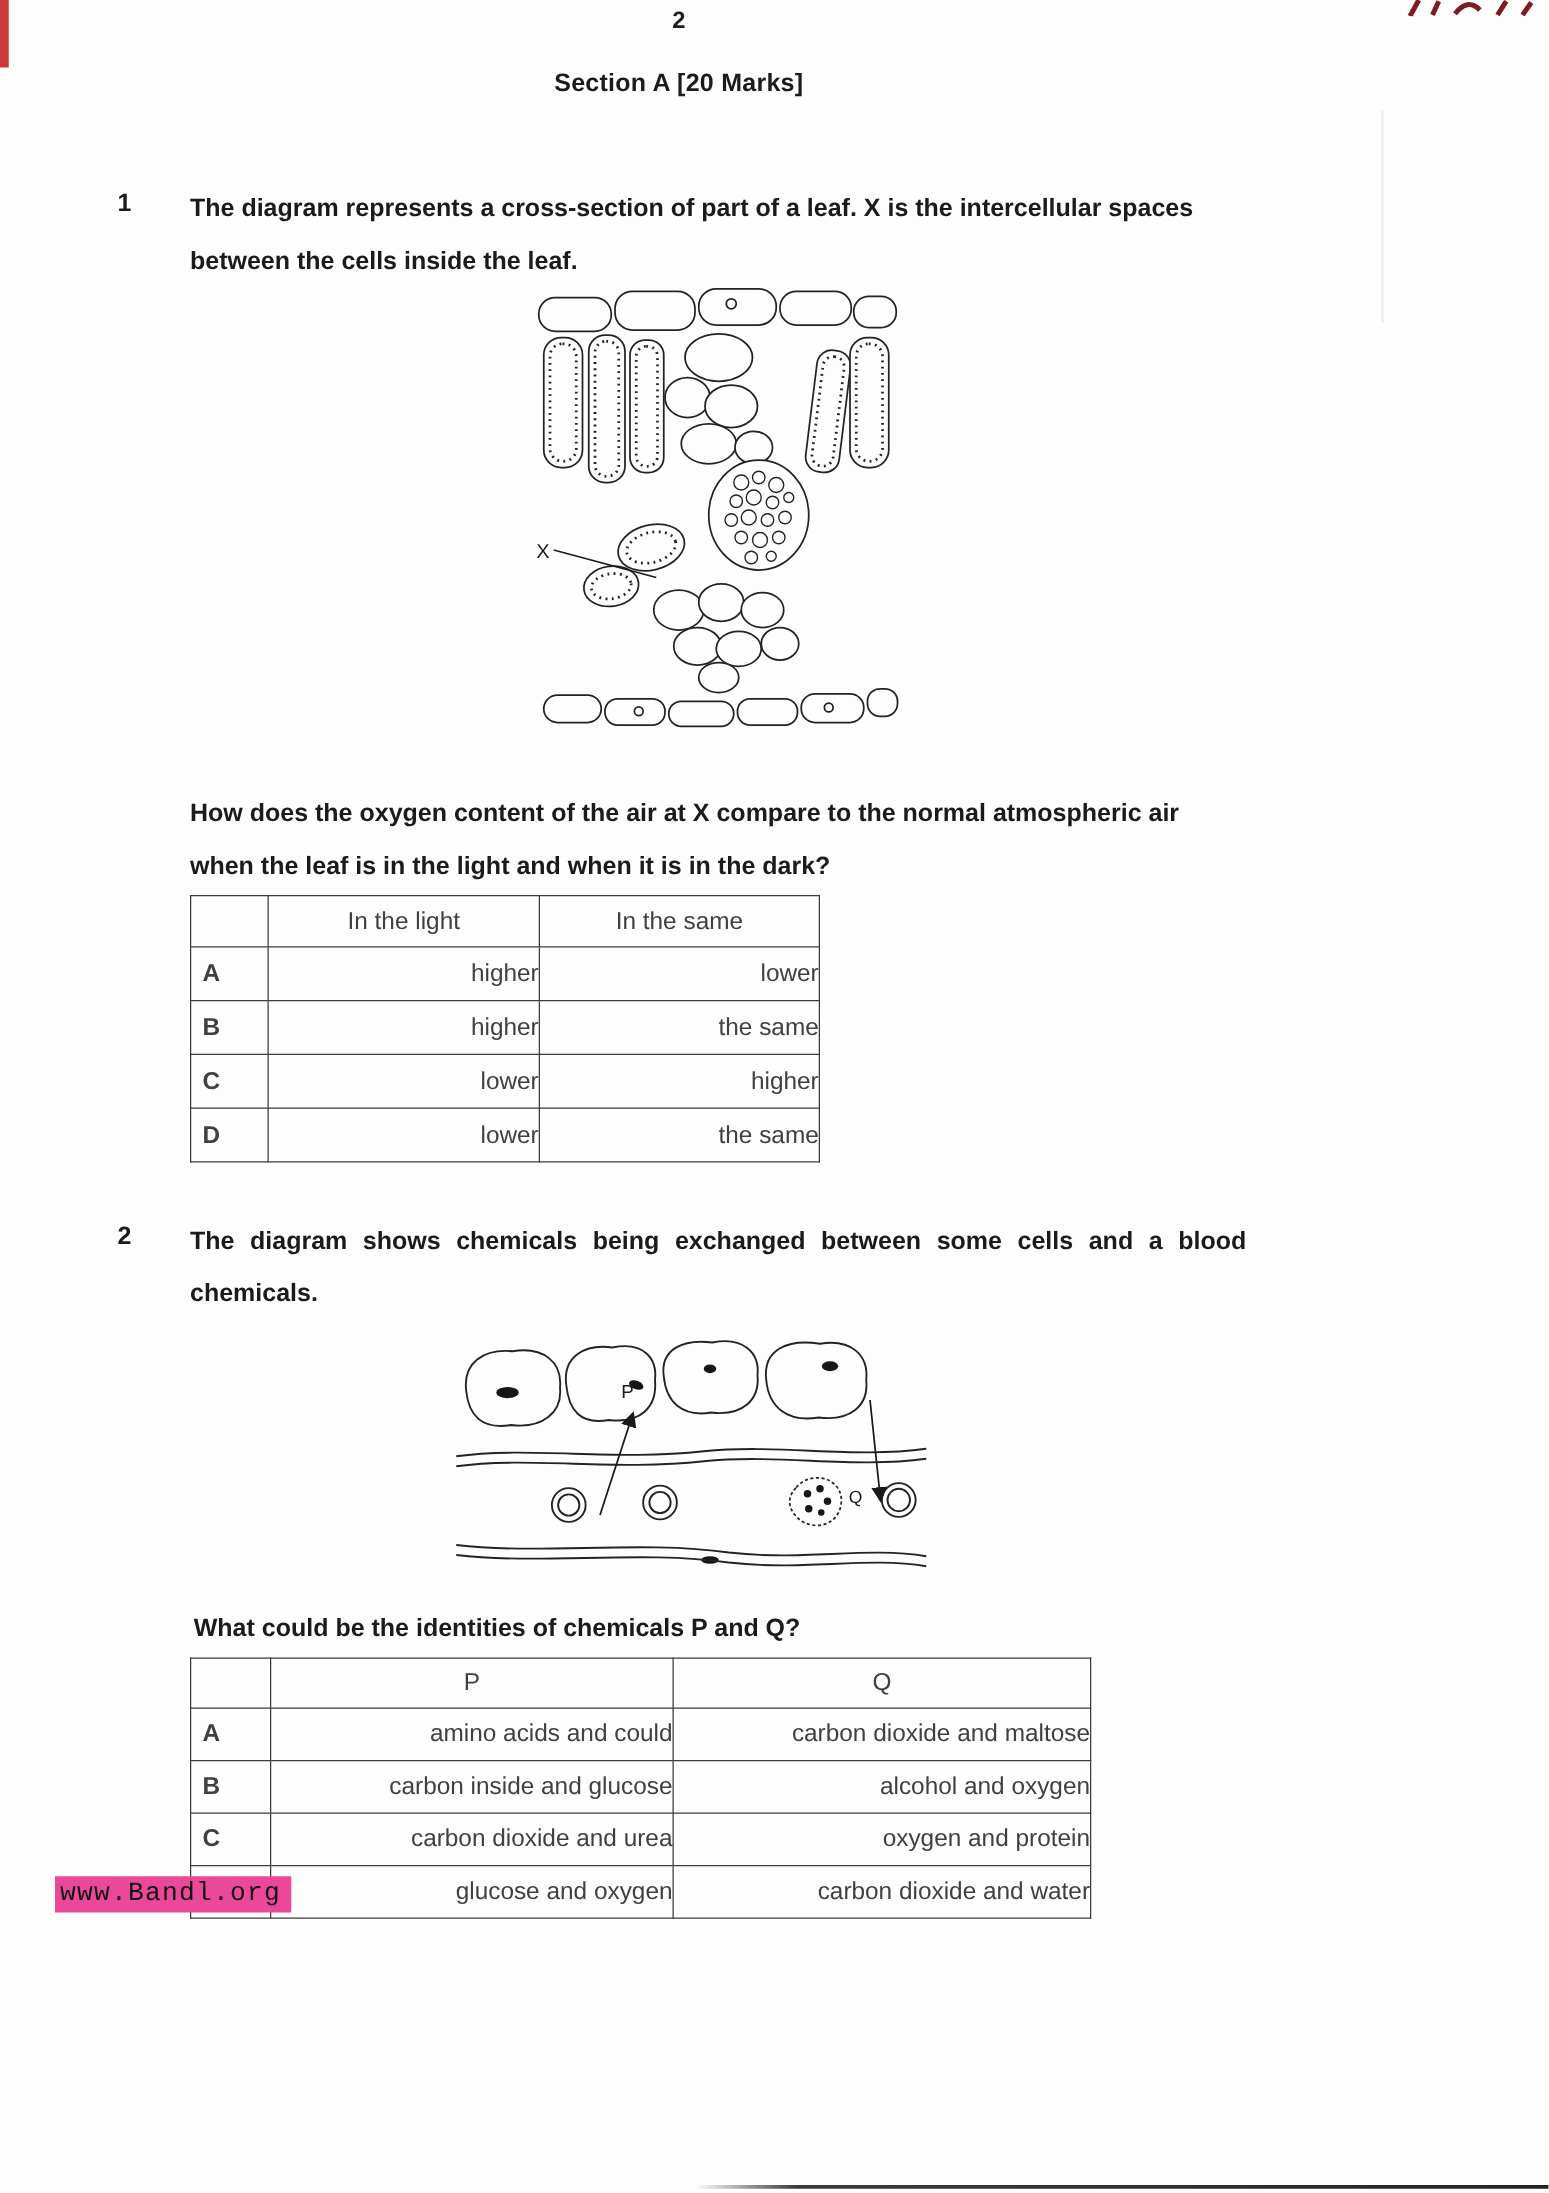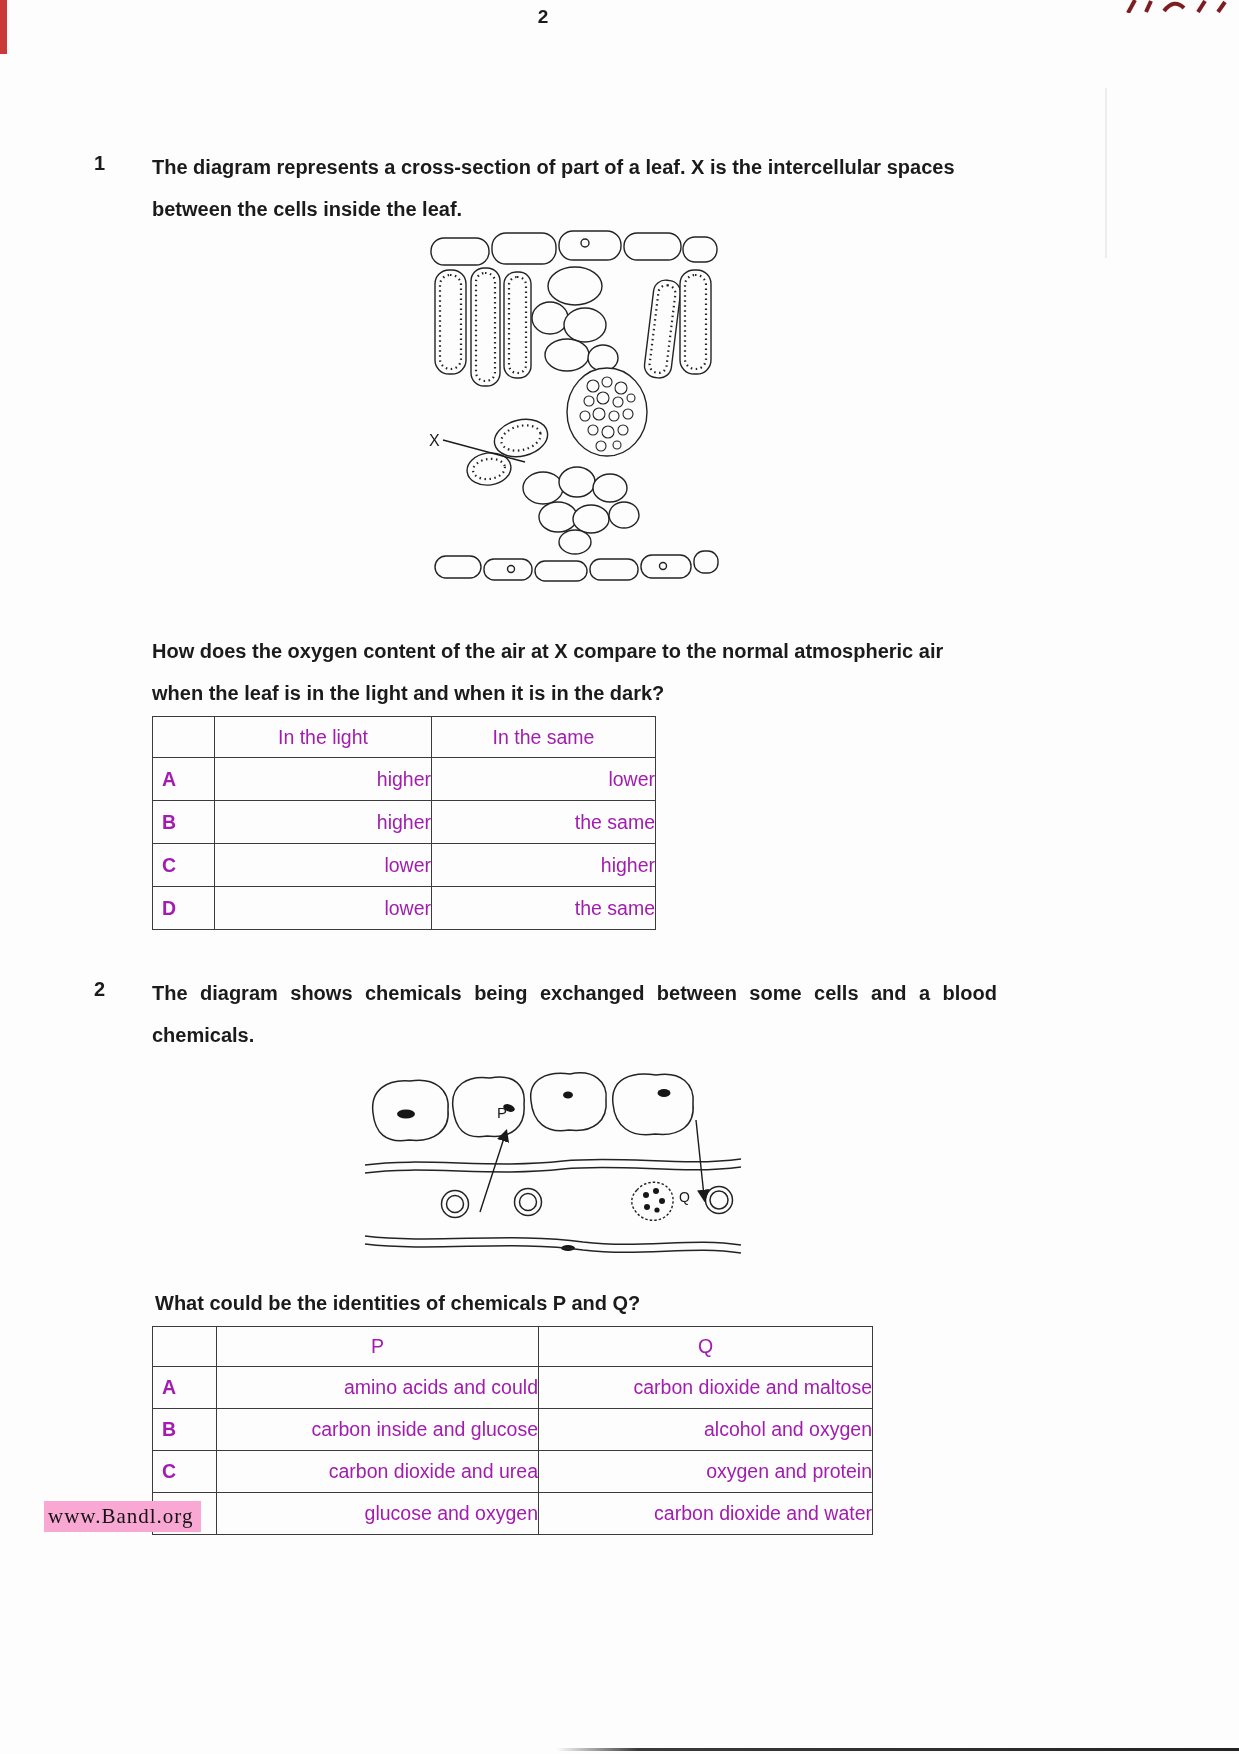--- a/index.html
+++ b/index.html
@@ -23,38 +23,38 @@
     white-space:normal;
     width:845px;
     text-align:justify;
     text-align-last:justify;
   }
 
   table.answers {
     position:absolute;
     border-collapse:collapse;
     font-size:19.5px;
-    color:#a21caf;
+    color:#404040;
     background:#fdfdfd;
   }
   .answers th, .answers td { border:1.7px solid #3b3b3b; }
   .answers th { font-weight:normal; text-align:center; }
   .answers td.opt { font-weight:bold; text-align:left; padding-left:9px; }
   .answers td.val { text-align:right; }
   .t1 th { height:41px; }
   .t1 td { height:43px; }
   .t2 th { height:40px; }
   .t2 td { height:42px; }
 
   .watermark {
     position:absolute;
     left:44px; top:1501px;
     z-index:4;
-    background:#f9a8d4;
-    font-family:Liberation Serif, serif;
+    background:#ec4899;
+    font-family:Liberation Mono, monospace;
     font-size:21px;
     letter-spacing:1px;
     color:#141414;
     padding:3px 8px 3px 4px;
   }
 
   .mark-left-edge {
     position:absolute; left:0; top:0;
     width:7px; height:54px;
     background:#cb3a38;
@@ -86,20 +86,21 @@
       <path d="M24,12 L29,1"></path>
       <path d="M42,11 Q52,-2 62,8"></path>
       <path d="M76,12 L83,1"></path>
       <path d="M96,12 L103,2"></path>
     </g>
   </svg>
   <div class="edge-bottom"></div>
   <div class="fold-line"></div>
 
   <div class="abs center-band page-number">2</div>
+  <div class="abs center-band section-title">Section A [20 Marks]</div>
 
   <div>
     <div class="abs qnum" style="left:94px; top:152px;">1</div>
     <div class="abs" style="left:152px; top:146px;">
       <div class="text-line">The diagram represents a cross-section of part of a leaf. X is the intercellular spaces</div>
       <div class="text-line">between the cells inside the leaf.</div>
     </div>
 
     <svg class="diagram" style="left:425px; top:226px;" width="295" height="360" viewBox="0 0 295 360">
       <g fill="#fdfdfd" stroke="#232323" stroke-width="1.4">

